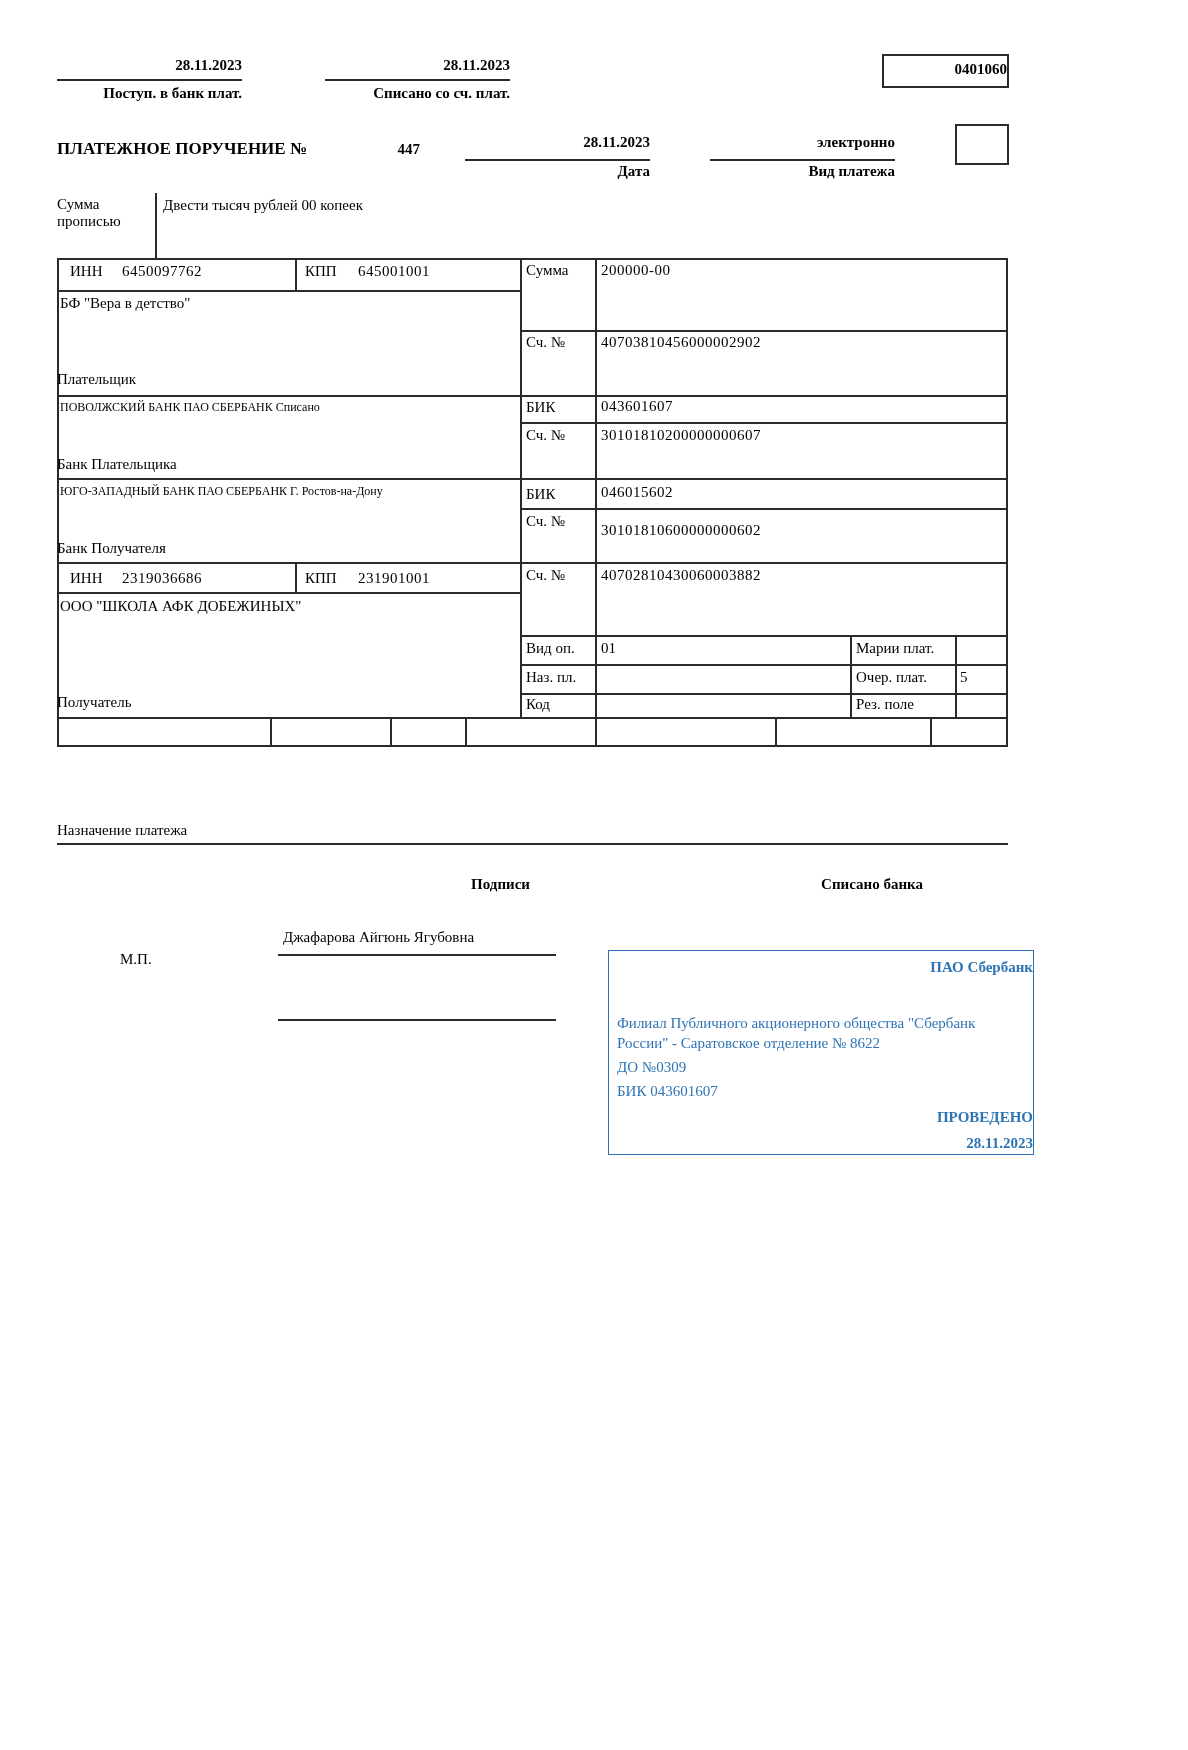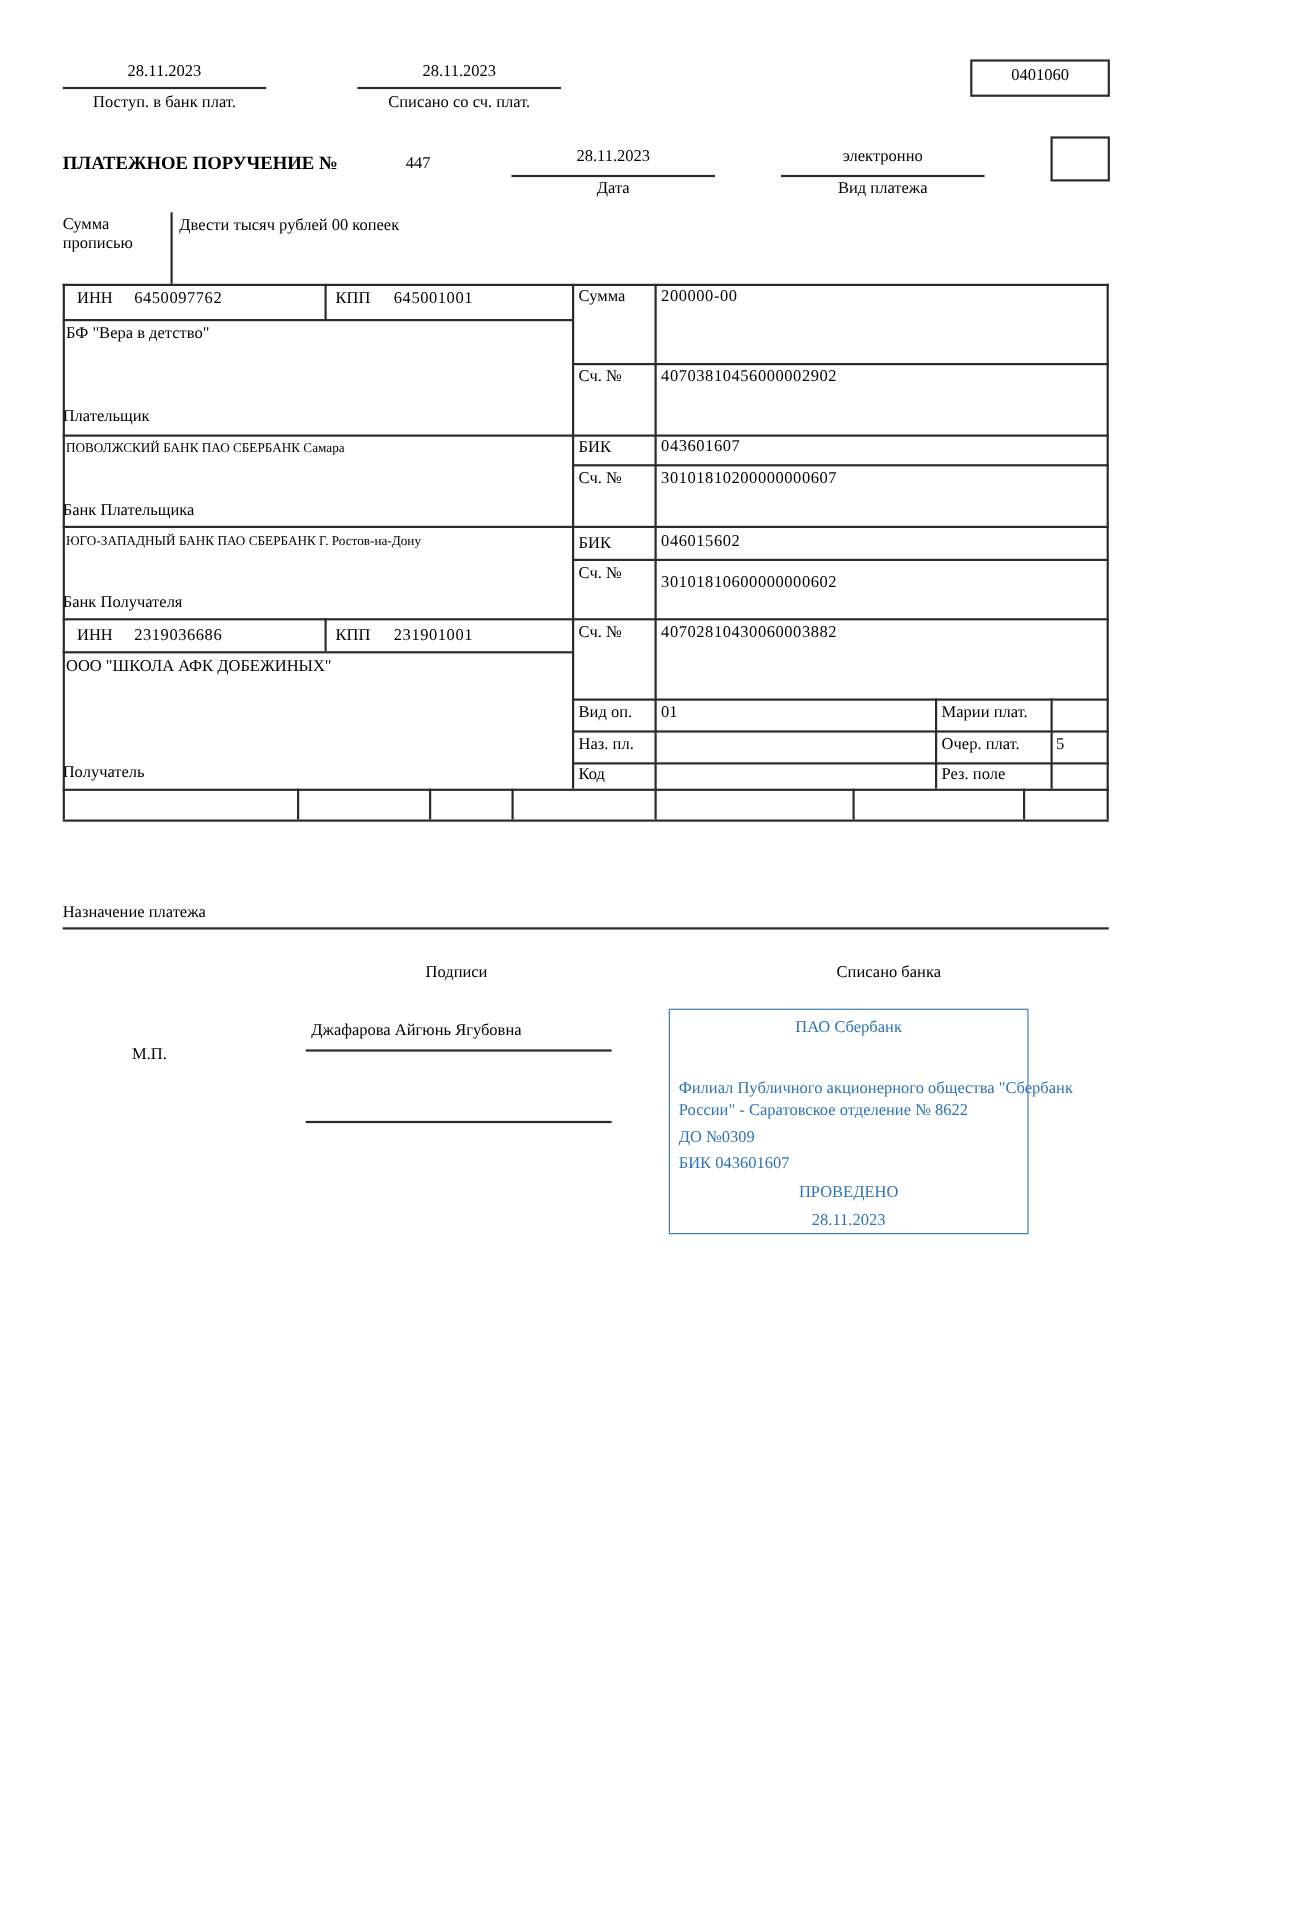--- a/index.html
+++ b/index.html
@@ -4,28 +4,28 @@
 <style>
   * { margin:0; padding:0; box-sizing:border-box; }
   html,body { background:#ffffff; }
   .page {
     position:relative; width:1188px; height:1750px; background:#fff;
     font-family:"Liberation Serif", serif; color:#000; font-size:15px;
     overflow:hidden;
   }
   .t { position:absolute; white-space:nowrap; }
   .wrap { position:absolute; white-space:normal; }
-  .ctr { text-align:center; }
+  .ctr { text-align:right;font-weight:bold; }
   .bold { font-weight:bold; }
   .small { font-size:12px; }
   .hline { position:absolute; height:2px; background:#2b2b2b; }
   .vline { position:absolute; width:2px; background:#2b2b2b; }
   .box { position:absolute; border:2px solid #2b2b2b; }
   .stamp {
-    position:absolute; left:608px; top:917px; width:327px; height:205px;
+    position:absolute; left:608px; top:950px; width:426px; height:205px;
     border:1.5px solid #2e74b5; color:#2e74b5;
   }
   .stamp .t, .stamp .wrap { position:absolute; }
   .num { letter-spacing:0.5px; }
 </style>
 </head>
 <body>
 
 <div class="page">
 
@@ -92,21 +92,21 @@
   <div class="t" style="left:305px; top:263px;">КПП</div>
   <div class="t num" style="left:358px; top:263px;">645001001</div>
   <div class="t" style="left:526px; top:262px;">Сумма</div>
   <div class="t num" style="left:601px; top:262px;">200000-00</div>
 
   <div class="t" style="left:60px; top:295px;">БФ "Вера в детство"</div>
   <div class="t" style="left:526px; top:334px;">Сч. №</div>
   <div class="t num" style="left:601px; top:334px;">40703810456000002902</div>
   <div class="t" style="left:57px; top:371px;">Плательщик</div>
 
-  <div class="t small" style="left:60px; top:400px;">ПОВОЛЖСКИЙ БАНК ПАО СБЕРБАНК Самара</div>
+  <div class="t small" style="left:60px; top:400px;">ПОВОЛЖСКИЙ БАНК ПАО СБЕРБАНК Списано</div>
   <div class="t" style="left:526px; top:399px;">БИК</div>
   <div class="t num" style="left:601px; top:398px;text-align:right;">043601607</div>
   <div class="t" style="left:526px; top:427px;">Сч. №</div>
   <div class="t num" style="left:601px; top:427px;">30101810200000000607</div>
   <div class="t" style="left:57px; top:456px;">Банк Плательщика</div>
 
   <div class="t small" style="left:60px; top:484px;">ЮГО-ЗАПАДНЫЙ БАНК ПАО СБЕРБАНК Г. Ростов-на-Дону</div>
   <div class="t" style="left:526px; top:486px;">БИК</div>
   <div class="t num" style="left:601px; top:484px;">046015602</div>
   <div class="t" style="left:526px; top:513px;">Сч. №</div>

